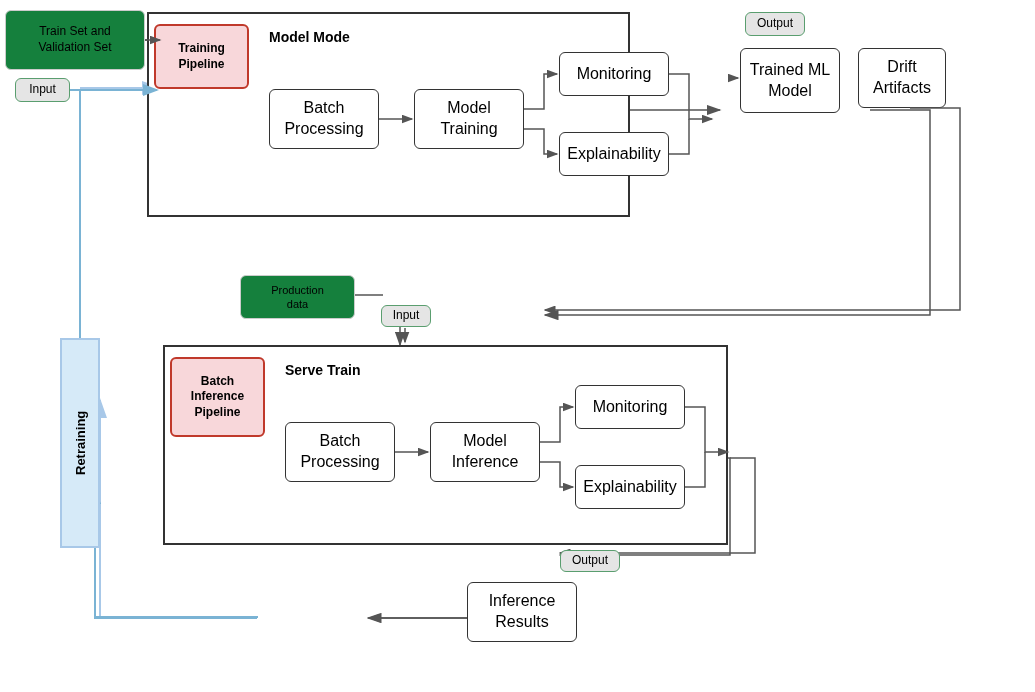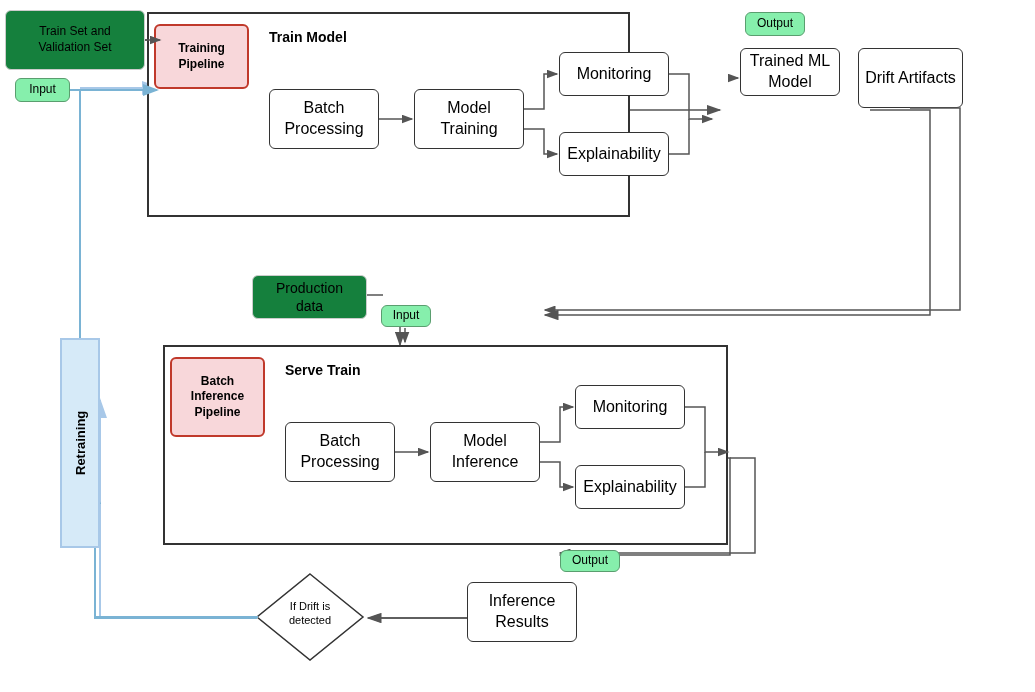--- a/index.html
+++ b/index.html
@@ -28,21 +28,21 @@
       line-height: 1.3;
     }
     .box-rounded {
       border-radius: 6px;
     }
     .label-yellow {
       background: #15803d;
       border: 1.5px solid #ccc;
     }
     .label-green {
-      background: #86efac;
+      background: #e5e5e5;
       border: 1.5px solid #5a9e6f;
       font-size: 12px;
     }
     .label-red {
       background: #f8d7da;
       border: 2px solid #c0392b;
       font-weight: bold;
       font-size: 13px;
     }
     .pipeline-box {
@@ -139,21 +139,21 @@
   </div>
 
   <div class="pipeline-box" style="left:147px; top:12px; width:483px; height:205px;">
 
     <div class="box label-red box-rounded" style="position:absolute; left:5px; top:10px; width:95px; height:65px; font-size:12px;">
       <span style="white-space:pre-line;">Training
 Pipeline</span>
     </div>
 
     <div style="position:absolute; left:120px; top:15px; font-weight:bold; font-size:14px;">
-      <span>Train Model</span>
+      <span>Model Mode</span>
     </div>
 
     <div class="box box-rounded" style="position:absolute; left:120px; top:75px; width:110px; height:60px;">
       <span style="white-space:pre-line;">Batch
 Processing</span>
     </div>
 
     <div class="box box-rounded" style="position:absolute; left:265px; top:75px; width:110px; height:60px;">
       <span style="white-space:pre-line;">Model
 Training</span>
@@ -181,26 +181,26 @@
 
       <polyline points="520,60 540,60 540,105 563,105" stroke="#555" stroke-width="1.5" fill="none" marker-end="url(#ah1)"></polyline>
       <polyline points="520,140 540,140 540,105" stroke="#555" stroke-width="1.5" fill="none"></polyline>
     </svg>
   </div>
 
   <div class="box label-green box-rounded" style="left:745px; top:12px; width:60px; height:24px; font-size:12px;">
     <span>Output</span>
   </div>
 
-  <div class="box box-rounded" style="left:740px; top:48px; width:100px; height:48px;">
+  <div class="box box-rounded" style="left:740px; top:48px; width:100px; height:65px;">
     <span style="white-space:pre-line;">Trained ML
 Model</span>
   </div>
 
-  <div class="box box-rounded" style="left:858px; top:48px; width:105px; height:60px;">
+  <div class="box box-rounded" style="left:858px; top:48px; width:88px; height:60px;">
     <span>Drift Artifacts</span>
   </div>
 
   <svg style="position:absolute;top:0;left:0;width:1035px;height:692px;pointer-events:none;">
     <defs>
       <marker id="ah2" markerWidth="8" markerHeight="6" refX="7" refY="3" orient="auto">
         <polygon points="0 0, 8 3, 0 6" fill="#555"></polygon>
       </marker>
       <marker id="ah-blue" markerWidth="8" markerHeight="6" refX="7" refY="3" orient="auto">
         <polygon points="0 0, 8 3, 0 6" fill="#7ab3d4"></polygon>
@@ -219,21 +219,21 @@
 
     <polyline points="257,618 95,618 95,490" stroke="#7ab3d4" stroke-width="2" fill="none" marker-end="url(#ah-blue)"></polyline>
 
     <line x1="145" y1="40" x2="160" y2="40" stroke="#555" stroke-width="1.5" marker-end="url(#ah2)"></line>
 
     <polyline points="70,90 157,90" stroke="#7ab3d4" stroke-width="2" fill="none" marker-end="url(#ah-blue)"></polyline>
 
     <line x1="355" y1="295" x2="383" y2="295" stroke="#555" stroke-width="1.5"></line>
   </svg>
 
-  <div class="box label-yellow box-rounded" style="left:240px; top:275px; width:115px; height:44px; font-size:14px;margin-left:12px;">
+  <div class="box label-yellow box-rounded" style="left:240px; top:275px; width:115px; height:44px; font-size:11px;">
     <span style="white-space:pre-line;">Production
 data</span>
   </div>
 
   <div class="box label-green box-rounded" style="left:381px; top:305px; width:50px; height:22px; font-size:12px;">
     <span>Input</span>
   </div>
 
   <div class="pipeline-box" style="left:163px; top:345px; width:565px; height:200px;">
 
@@ -285,27 +285,20 @@
   <div class="box label-green box-rounded" style="left:560px; top:550px; width:60px; height:22px; font-size:12px;">
     <span>Output</span>
   </div>
 
   <div class="box box-rounded" style="left:467px; top:582px; width:110px; height:60px;">
     <span style="white-space:pre-line;">Inference
 Results</span>
   </div>
 
 
-  <div style="position:absolute; left:255px; top:572px; width:110px; height:90px;">
-    <svg width="110" height="90">
-      <polygon points="55,2 108,45 55,88 2,45" fill="white" stroke="#333" stroke-width="1.5"></polygon>
-      <text x="55" y="38" text-anchor="middle" font-size="11" font-family="Arial">If Drift is</text>
-      <text x="55" y="52" text-anchor="middle" font-size="11" font-family="Arial">detected</text>
-    </svg>
-  </div>
 
   <div class="retraining-box" style="left:60px; top:338px; width:40px; height:210px;">
     <span>Retraining</span>
   </div>
 
   <svg style="position:absolute;top:0;left:0;width:1035px;height:692px;pointer-events:none;">
     <defs>
       <marker id="ah4" markerWidth="8" markerHeight="6" refX="7" refY="3" orient="auto">
         <polygon points="0 0, 8 3, 0 6" fill="#7ab3d4"></polygon>
       </marker>

